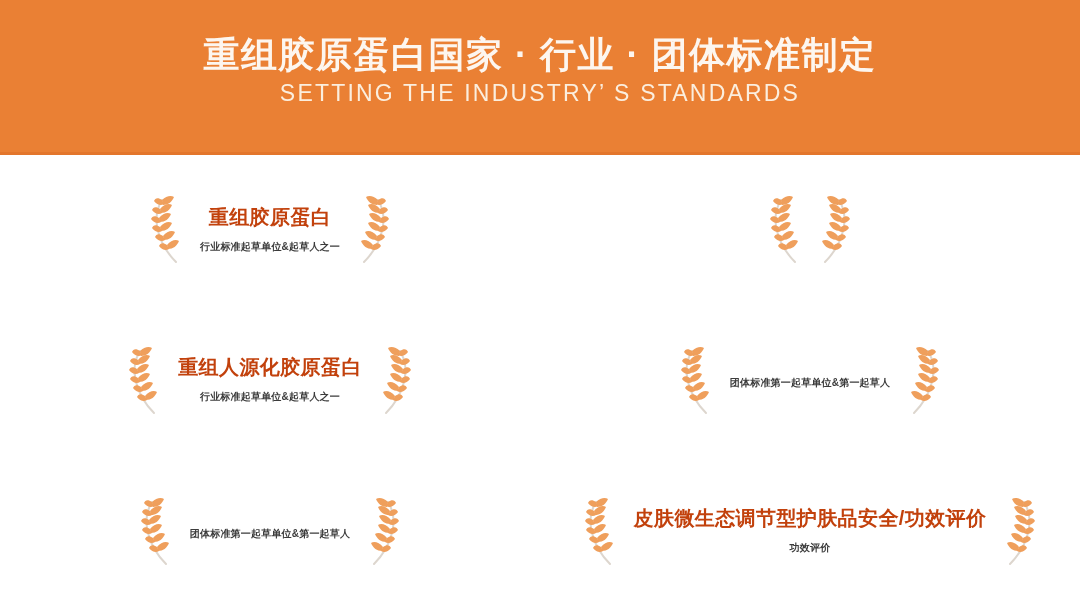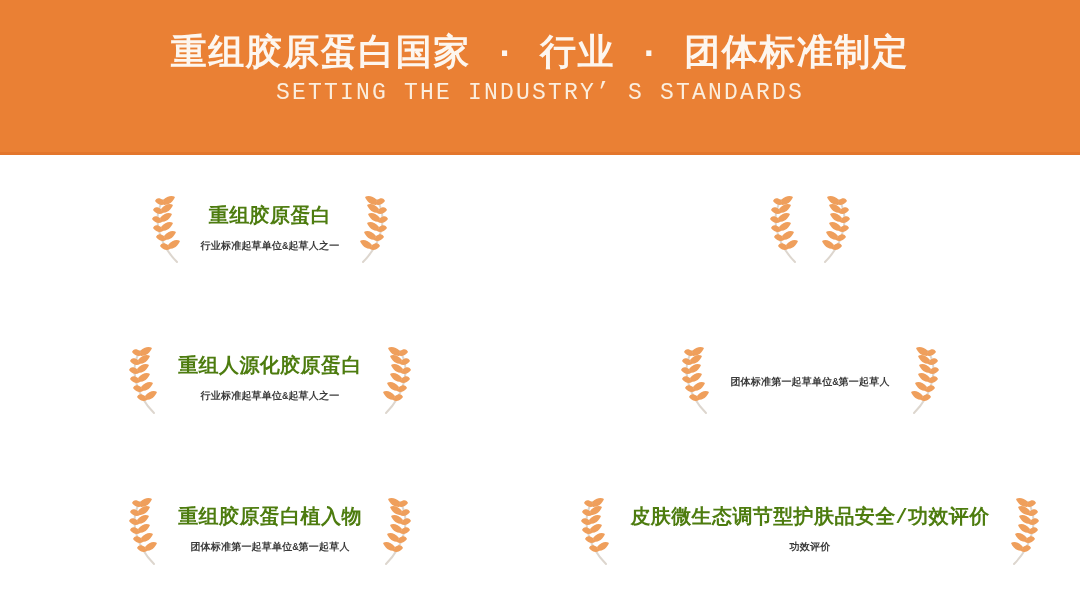--- a/index.html
+++ b/index.html
@@ -10,21 +10,20 @@
     background: #ffffff;
     font-family: "Liberation Sans", "DejaVu Sans", sans-serif;
     overflow: hidden;
   }
 
   #page {
     position: relative;
     width: 1080px;
     height: 472px;
     background: #ffffff;
-    font-family: Liberation Mono, monospace;
   }
 
   
   .banner {
     position: absolute;
     left: 0; top: 0;
     width: 1080px;
     height: 155px;
     background: #ea8034;
     border-bottom: 3px solid #e3762c;
@@ -84,21 +83,21 @@
     flex-direction: column;
     align-items: center;
     justify-content: center;
     padding: 0 6px;
   }
 
   .card-title {
     font-size: 20px;
     line-height: 28px;
     font-weight: bold;
-    color: #4d7c0f;
+    color: #c2410c;
     letter-spacing: 0.4px;
     white-space: nowrap;
   }
 
   .card-subtitle {
     margin-top: 5px;
     font-size: 10px;
     line-height: 22px;
     font-weight: bold;
     color: #3b3b3b;
@@ -307,21 +306,20 @@
             <path d="M13 27 C9 24 6 25 5 28 C8 32 12 33 15 31 Z"></path>
             <path d="M14 36 C18 31 23 30 26 32 C24 37 20 40 15 40 Z"></path>
             <path d="M14 36 C10 33 7 34 6 37 C9 41 13 42 16 40 Z"></path>
             <path d="M17 45 C21 40 26 39 29 41 C27 46 23 49 18 49 Z"></path>
             <path d="M17 45 C13 42 10 43 9 46 C12 50 16 51 19 49 Z"></path>
             <path d="M21 54 C25 49 30 48 33 50 C31 55 27 58 22 58 Z"></path>
             <path d="M21 54 C17 51 14 52 13 55 C16 59 20 60 23 58 Z"></path>
           </g>
         </svg>
         <div class="card-text">
-          <div class="card-title">重组胶原蛋白植入物</div>
           <div class="card-subtitle">团体标准第一起草单位&amp;第一起草人</div>
         </div>
         <svg class="wheat right" viewBox="0 0 42 78">
           <path d="M30 71 C22 63 15 52 12 40 C9 28 11 17 16 9" stroke="#ddd6ce" stroke-width="2" fill="none" stroke-linecap="round"></path>
           <g fill="#ef9f5c">
             <path d="M16 9 C20 5 25 4 28 6 C26 11 22 14 17 14 Z"></path>
             <path d="M16 9 C12 6 9 7 8 10 C11 14 15 15 18 13 Z"></path>
             <path d="M14 18 C18 13 23 12 26 14 C24 19 20 22 15 22 Z"></path>
             <path d="M14 18 C10 15 7 16 6 19 C9 23 13 24 16 22 Z"></path>
             <path d="M13 27 C17 22 22 21 25 23 C23 28 19 31 14 31 Z"></path>

